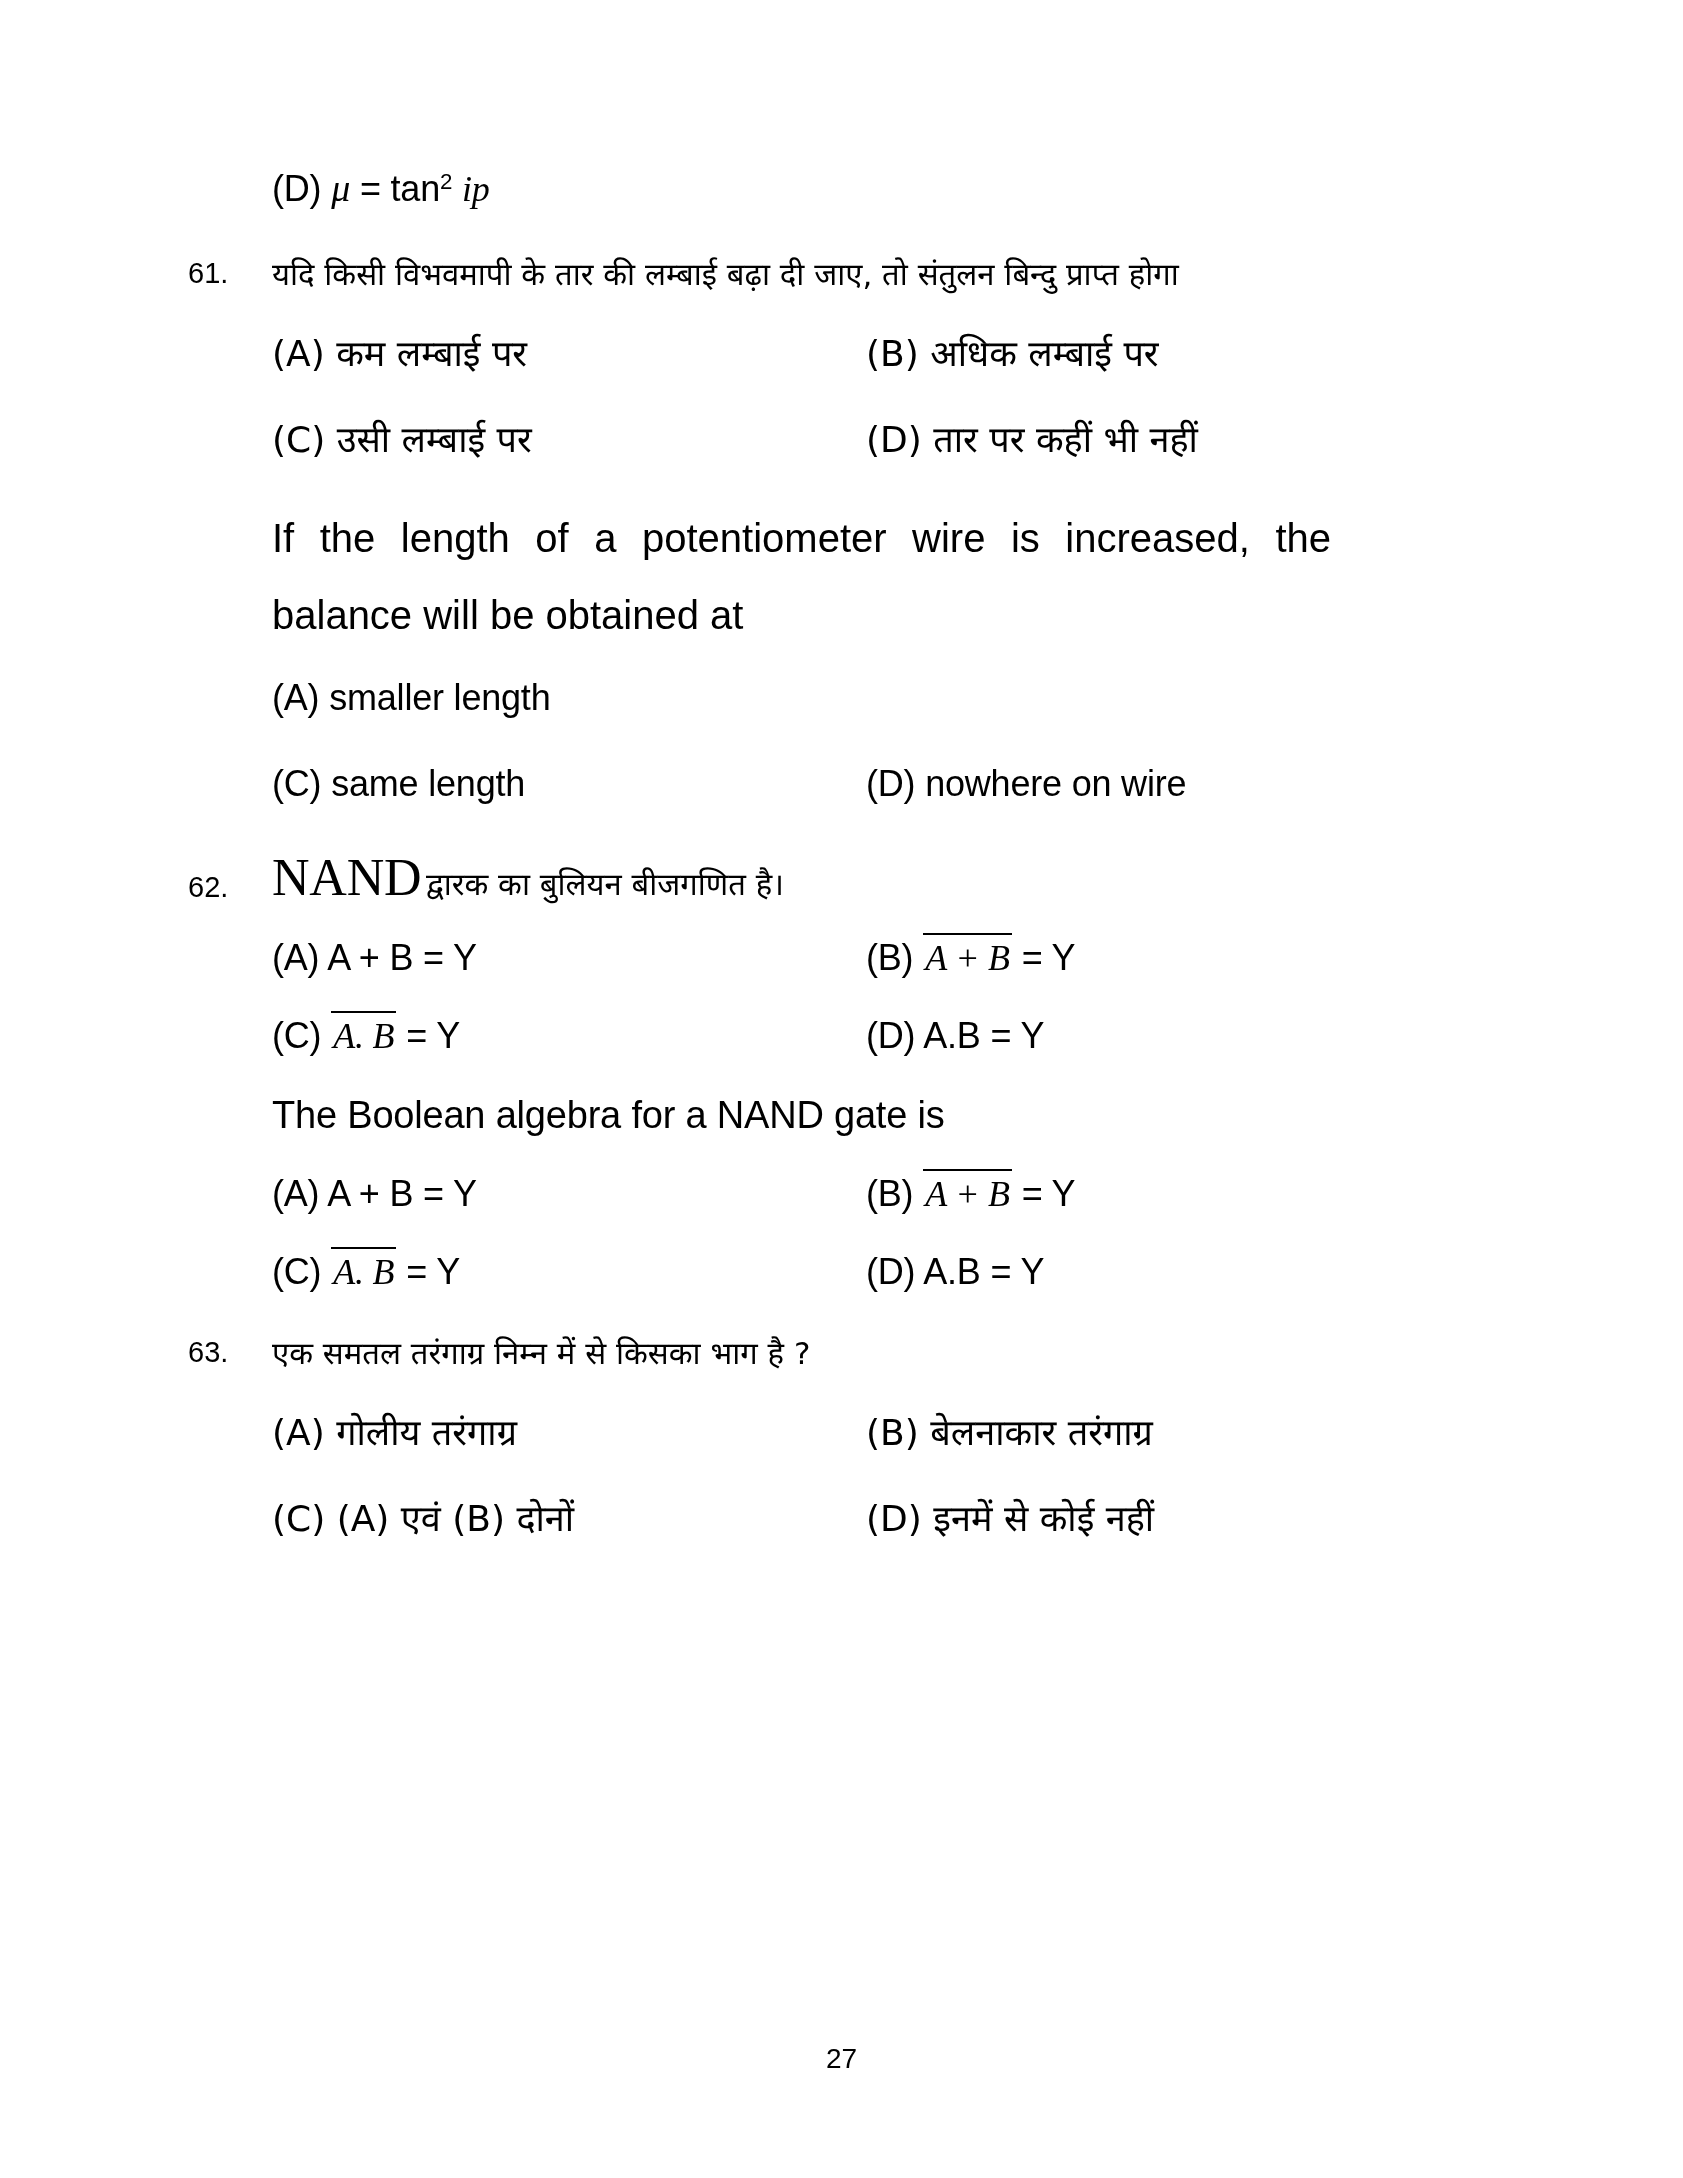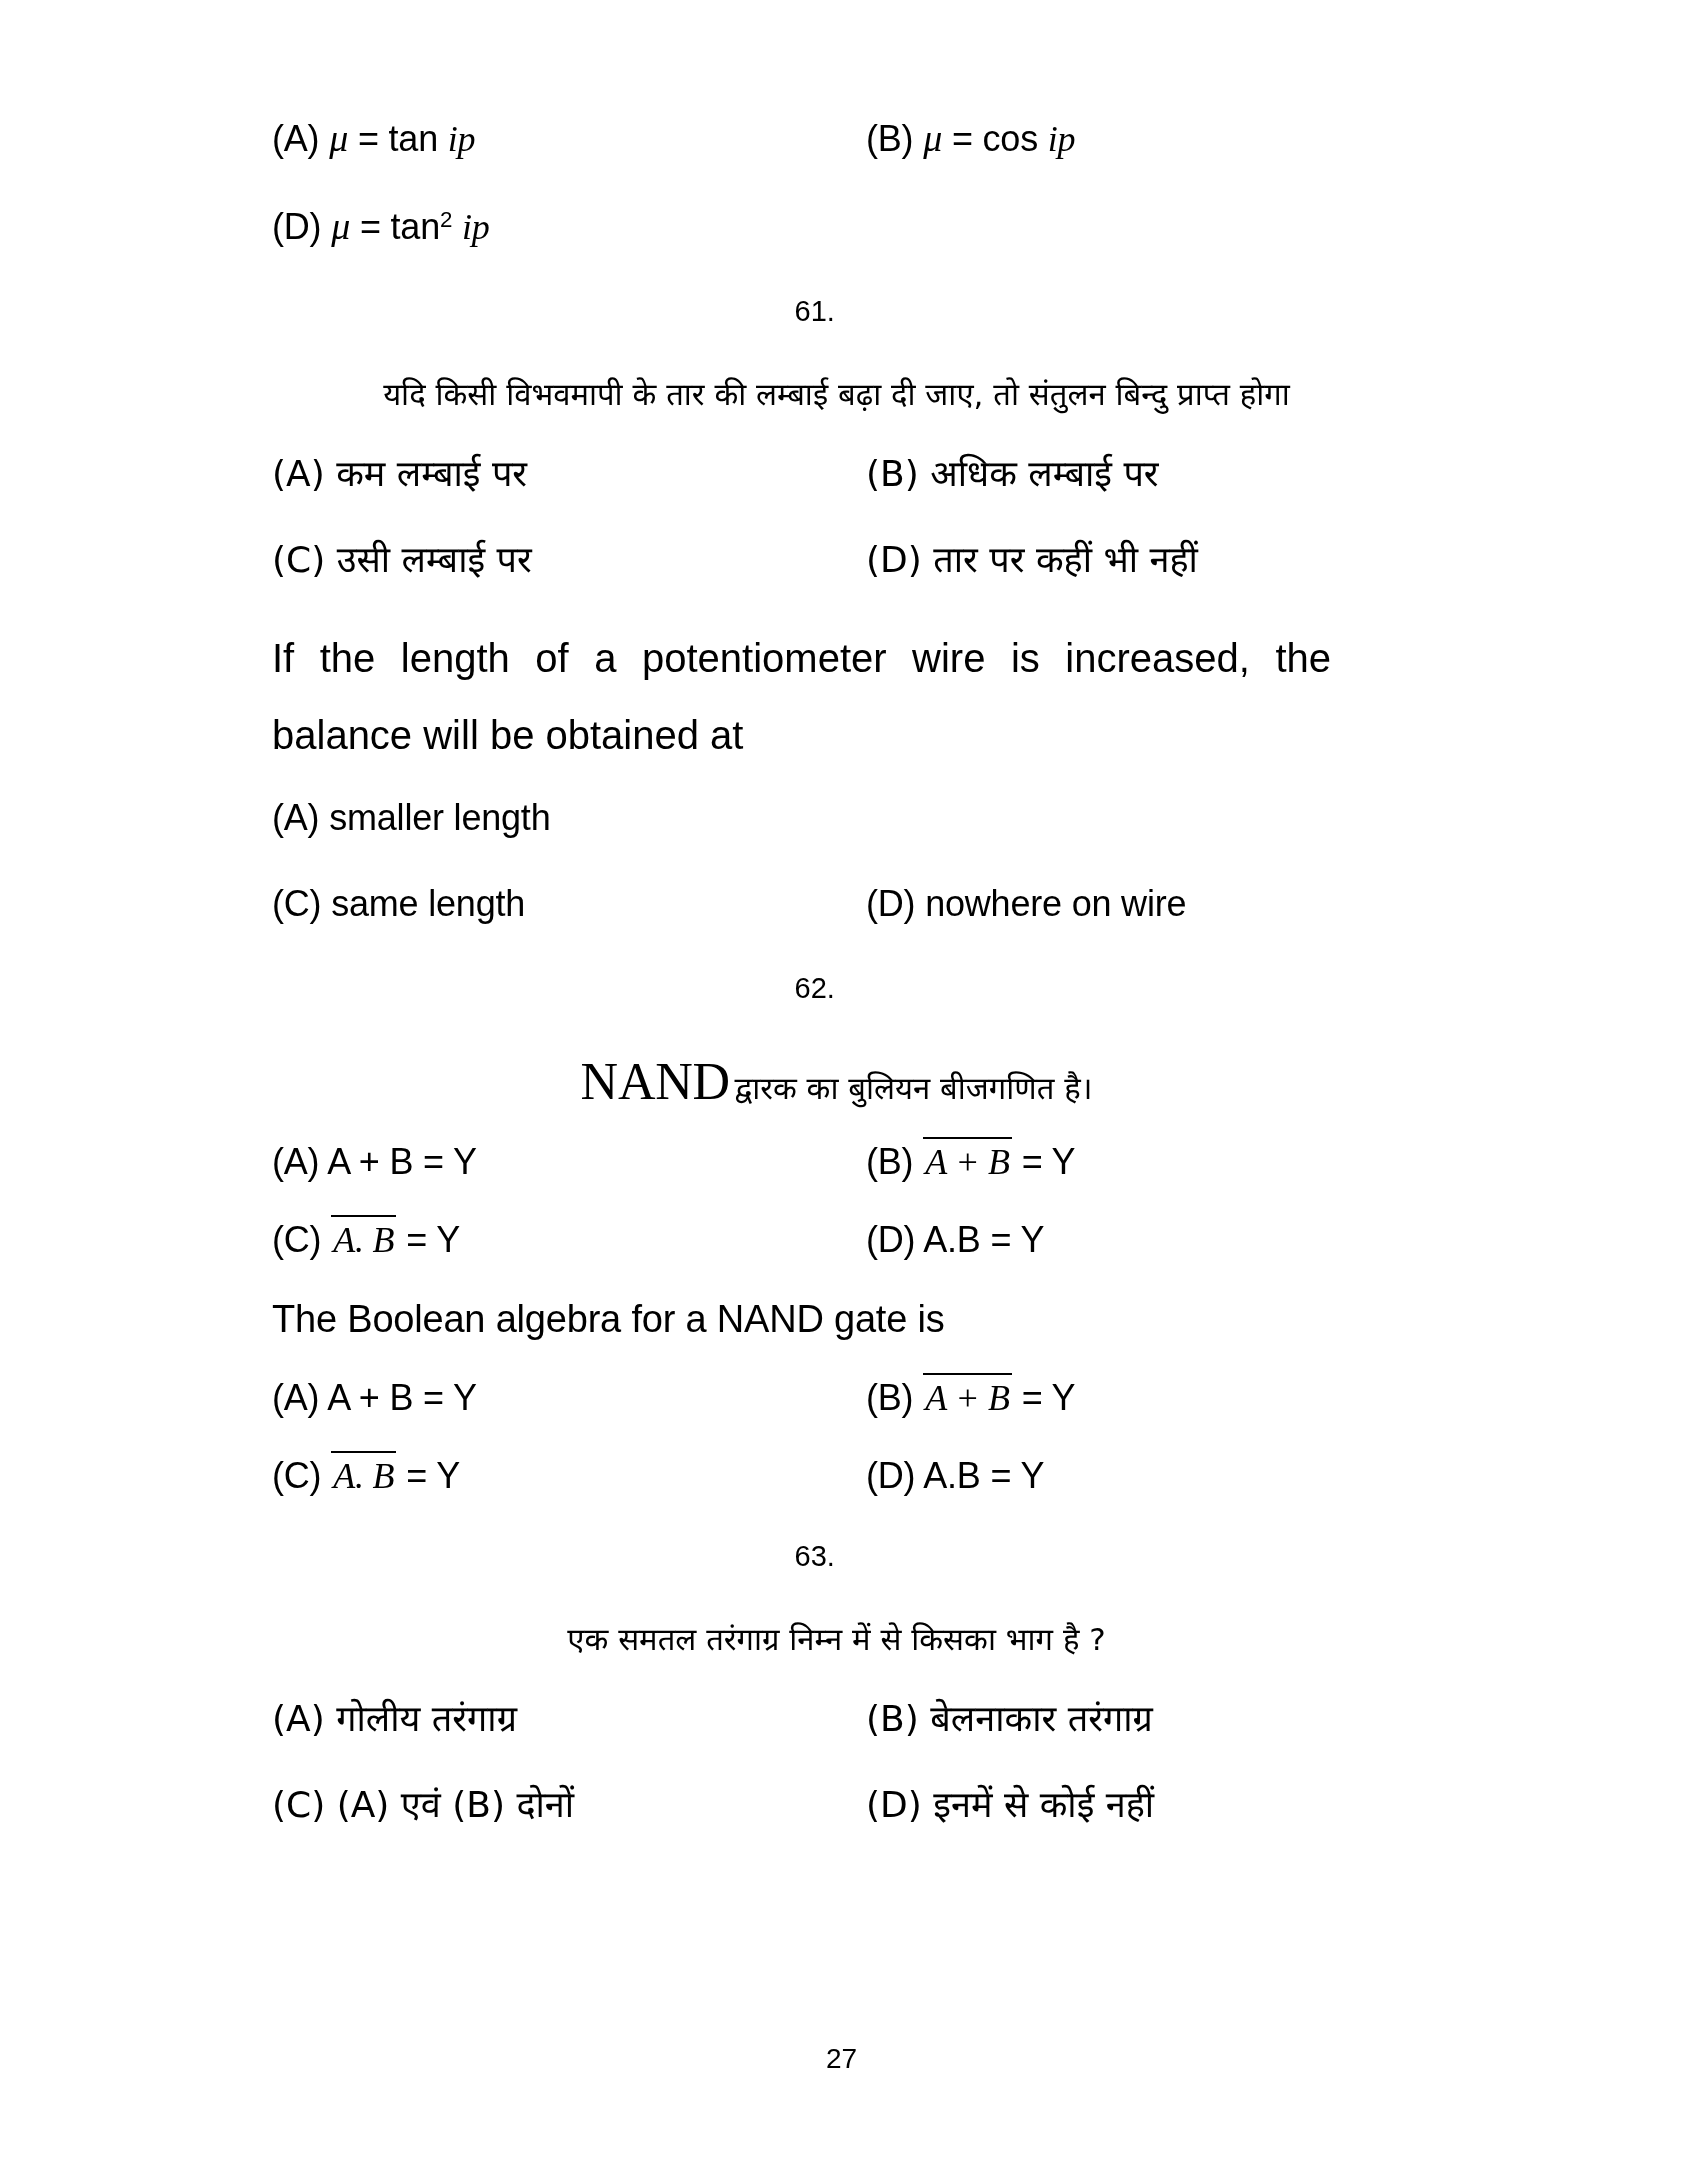--- a/index.html
+++ b/index.html
@@ -59,22 +59,21 @@
   }
   .dev-q {
     font-family: "DejaVu Sans", "Liberation Sans", sans-serif;
     font-size: 31px;
     line-height: 1.0;
   }
 
   
   .qnum-line {
     display: flex;
-    align-items: center;
-    flex-direction: column;
+    align-items: flex-end;
   }
   .qnum {
     width: 84px;
     flex: 0 0 84px;
     font-family: "Liberation Sans", sans-serif;
     font-size: 29px;
   }
   .qtext { flex: 1 1 auto; }
 
   .indent { padding-left: 84px; }
@@ -115,36 +114,20 @@
     font-family: "Liberation Sans", sans-serif;
     font-size: 28px;
   }
 </style>
 </head>
 <body>
 
 <div class="page">
 
   <div class="qblock indent">
-    <div class="optrow">
-      <div class="opt opt-left rom">
-        <span>(A)</span>
-        <span class="mu">μ</span>
-        <span>=</span>
-        <span>tan</span>
-        <span class="mathi">ip</span>
-      </div>
-      <div class="opt opt-right rom">
-        <span>(B)</span>
-        <span class="mu">μ</span>
-        <span>=</span>
-        <span>cos</span>
-        <span class="mathi">ip</span>
-      </div>
-    </div>
 
     <div class="sp-f"></div>
 
     <div class="optrow">
       <div class="opt opt-right rom">
         <span>(D)</span>
         <span class="mu">μ</span>
         <span>=</span>
         <span>tan</span><sup class="pw">2</sup>
         <span class="mathi">ip</span>

